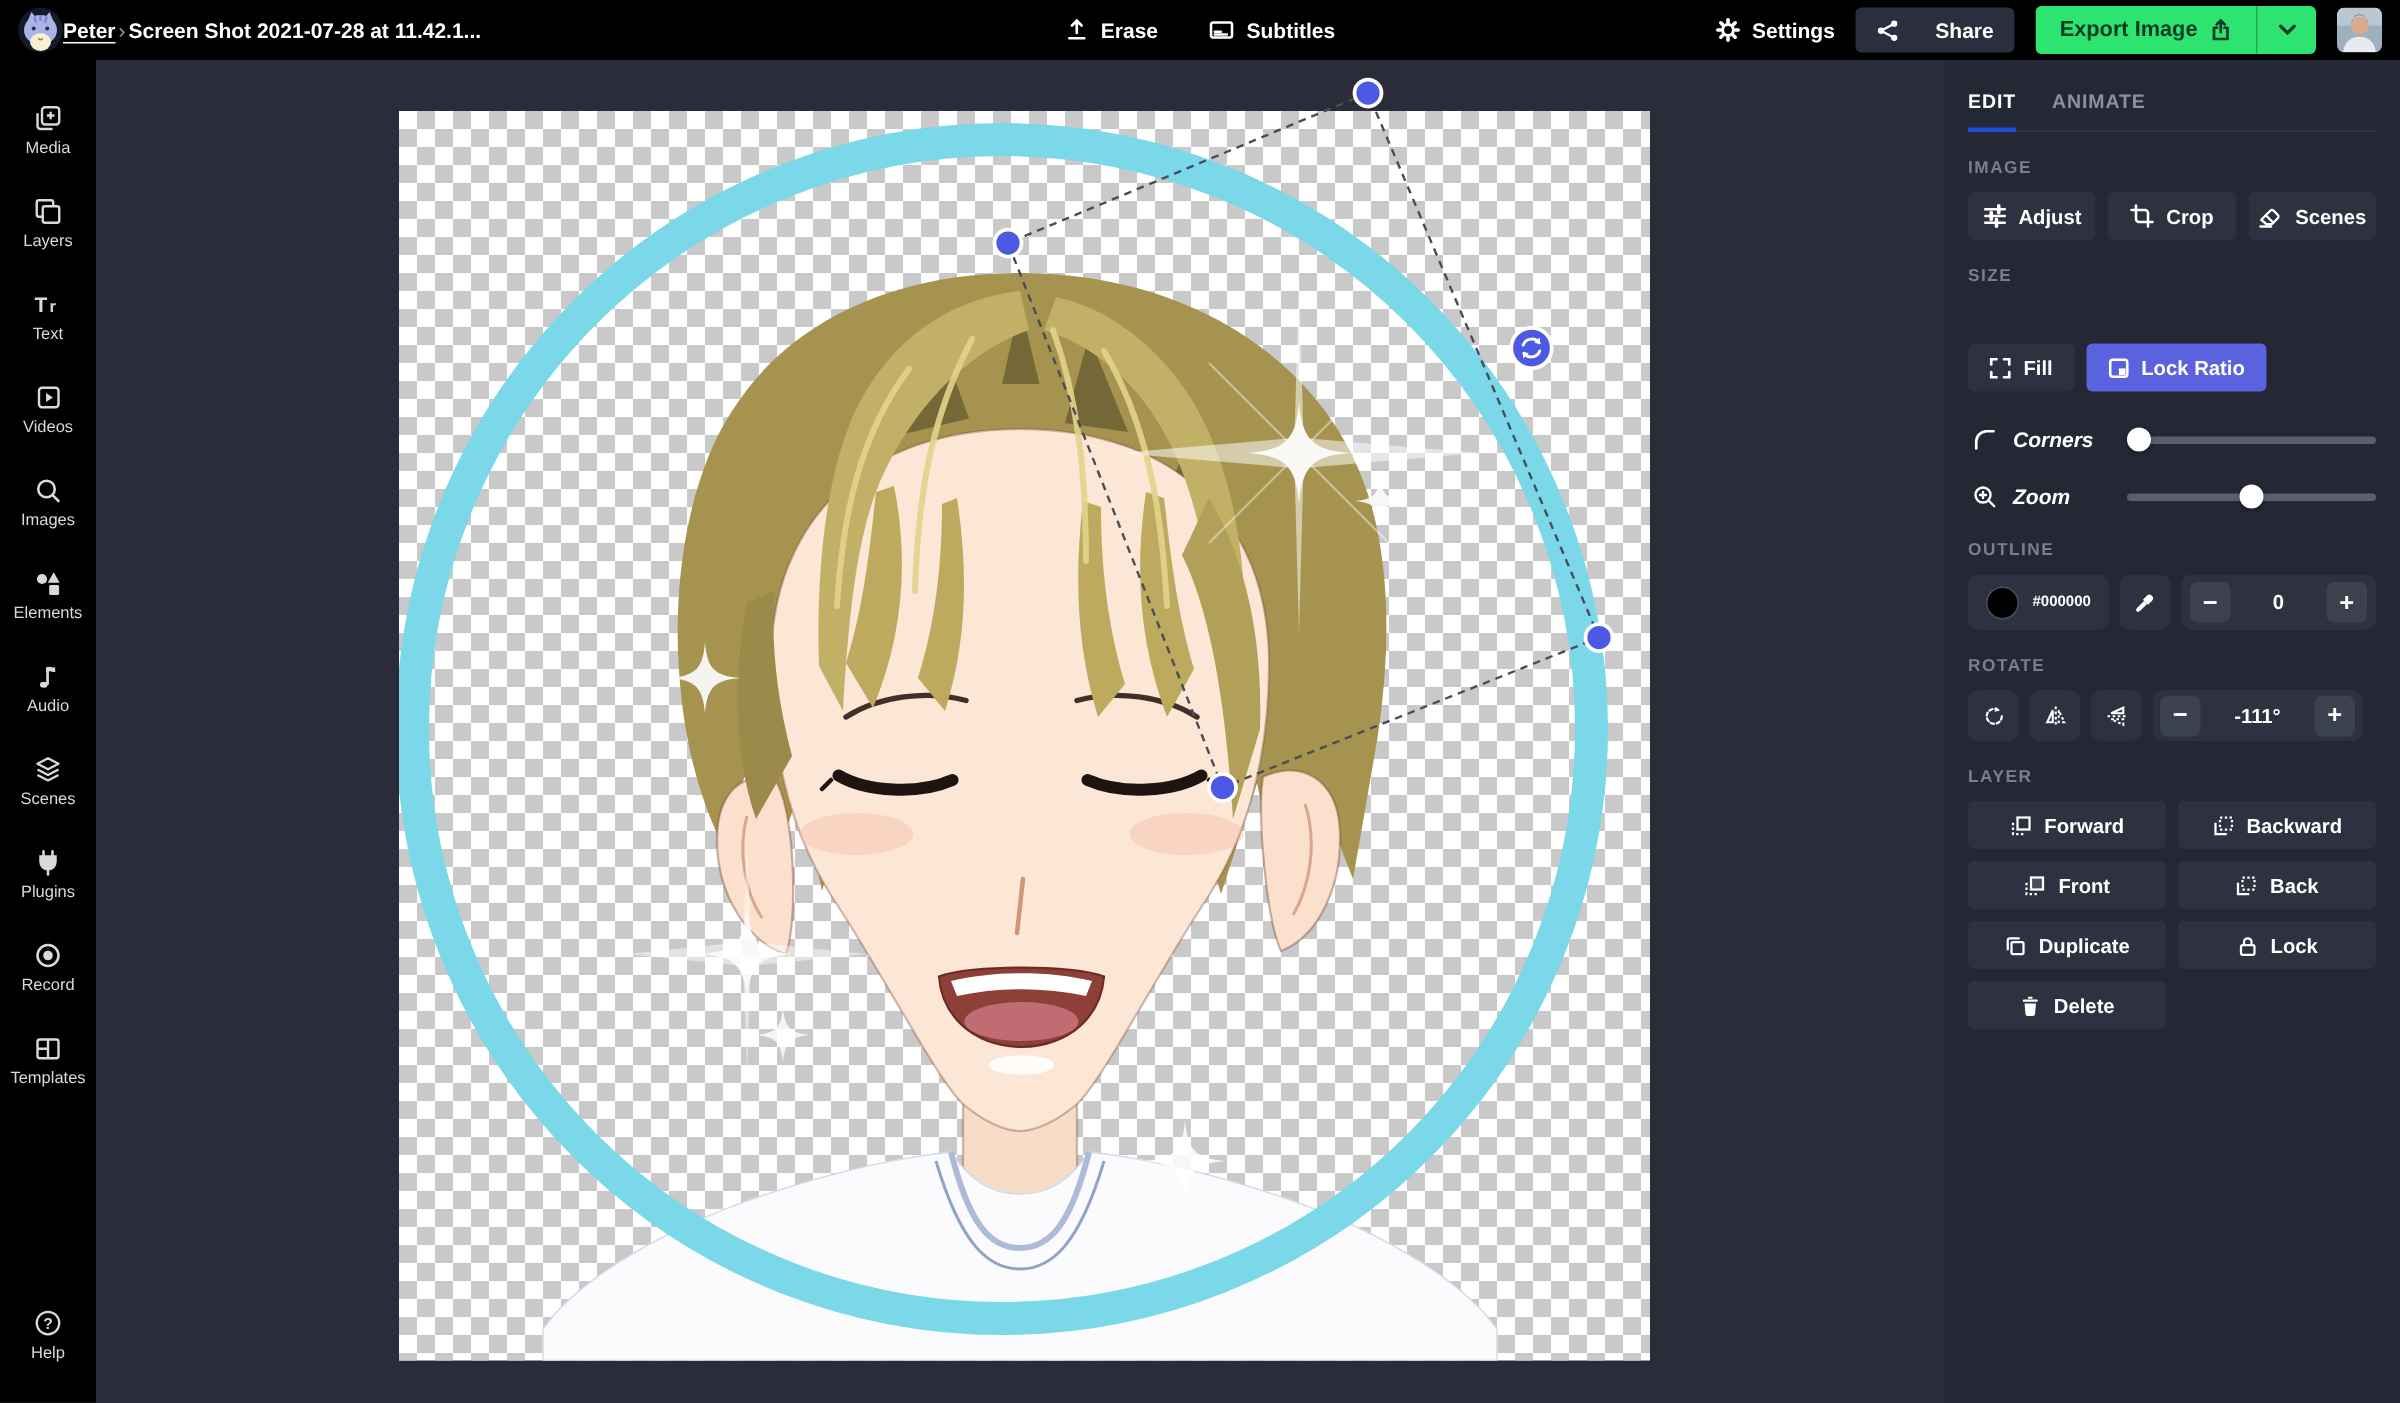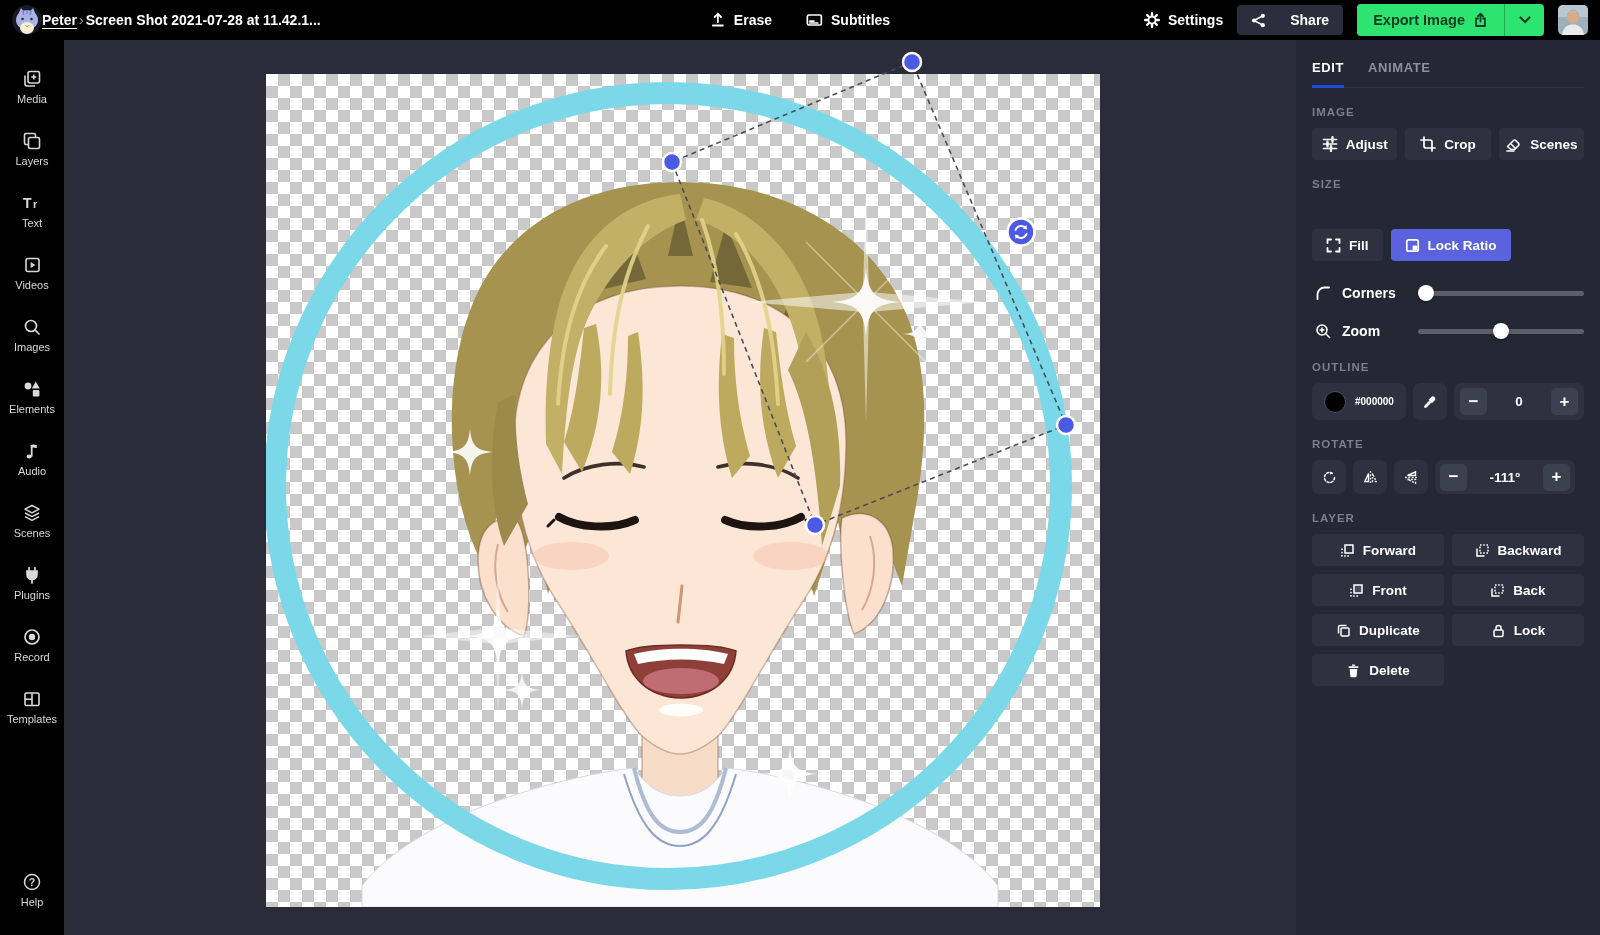--- a/index.html
+++ b/index.html
@@ -53,21 +53,21 @@
     padding:6px 0 10px; cursor:pointer; }
   .tab.active { color:#fff; border-bottom:3px solid #1d4ed8; margin-bottom:-1px; }
   .sec-title { font-size:11.5px; font-weight:700; letter-spacing:1px; color:#797e90; margin:18px 0 10px; }
   .btn-row { display:flex; gap:8px; }
   .pbtn { display:flex; align-items:center; justify-content:center; gap:8px; background:#2d3140;
     border-radius:4px; height:32px; font-size:13.5px; font-weight:600; color:#fff; cursor:pointer; flex:1; }
   .pbtn.fixed { flex:none; padding:0 14px; }
   .pbtn.accent { background:#5a63dd; }
   .slider-row { display:flex; align-items:center; margin:14px 0; height:24px; }
   .slider-row .s-ic { width:22px; display:flex; justify-content:center; color:#fff; }
-  .slider-row .s-lbl { width:76px; font-size:14px; font-weight:600; margin-left:8px; }
+  .slider-row .s-lbl { width:76px; font-size:14px; font-weight:600; margin-left:8px;font-style:italic; }
   .track { position:relative; flex:1; height:5px; background:#5b5f6c; border-radius:3px; cursor:pointer; }
   .thumb { position:absolute; top:50%; transform:translateY(-50%); width:16px; height:16px;
     background:#fff; border-radius:50%; box-shadow:0 1px 3px rgba(0,0,0,.4); cursor:grab; }
   .outline-row { display:flex; gap:7px; }
   .swatch-btn { display:flex; align-items:center; gap:9px; background:#2d3140; border-radius:7px;
     height:37px; padding:0 12px; cursor:pointer; }
   .swatch-dot { width:22px; height:22px; border-radius:50%; border:1px solid #4a4e5c; }
   .swatch-txt { font-size:10px; font-weight:600; }
   .tool-btn { width:34px; height:37px; background:#2d3140; border-radius:7px; display:flex;
     align-items:center; justify-content:center; cursor:pointer; }

